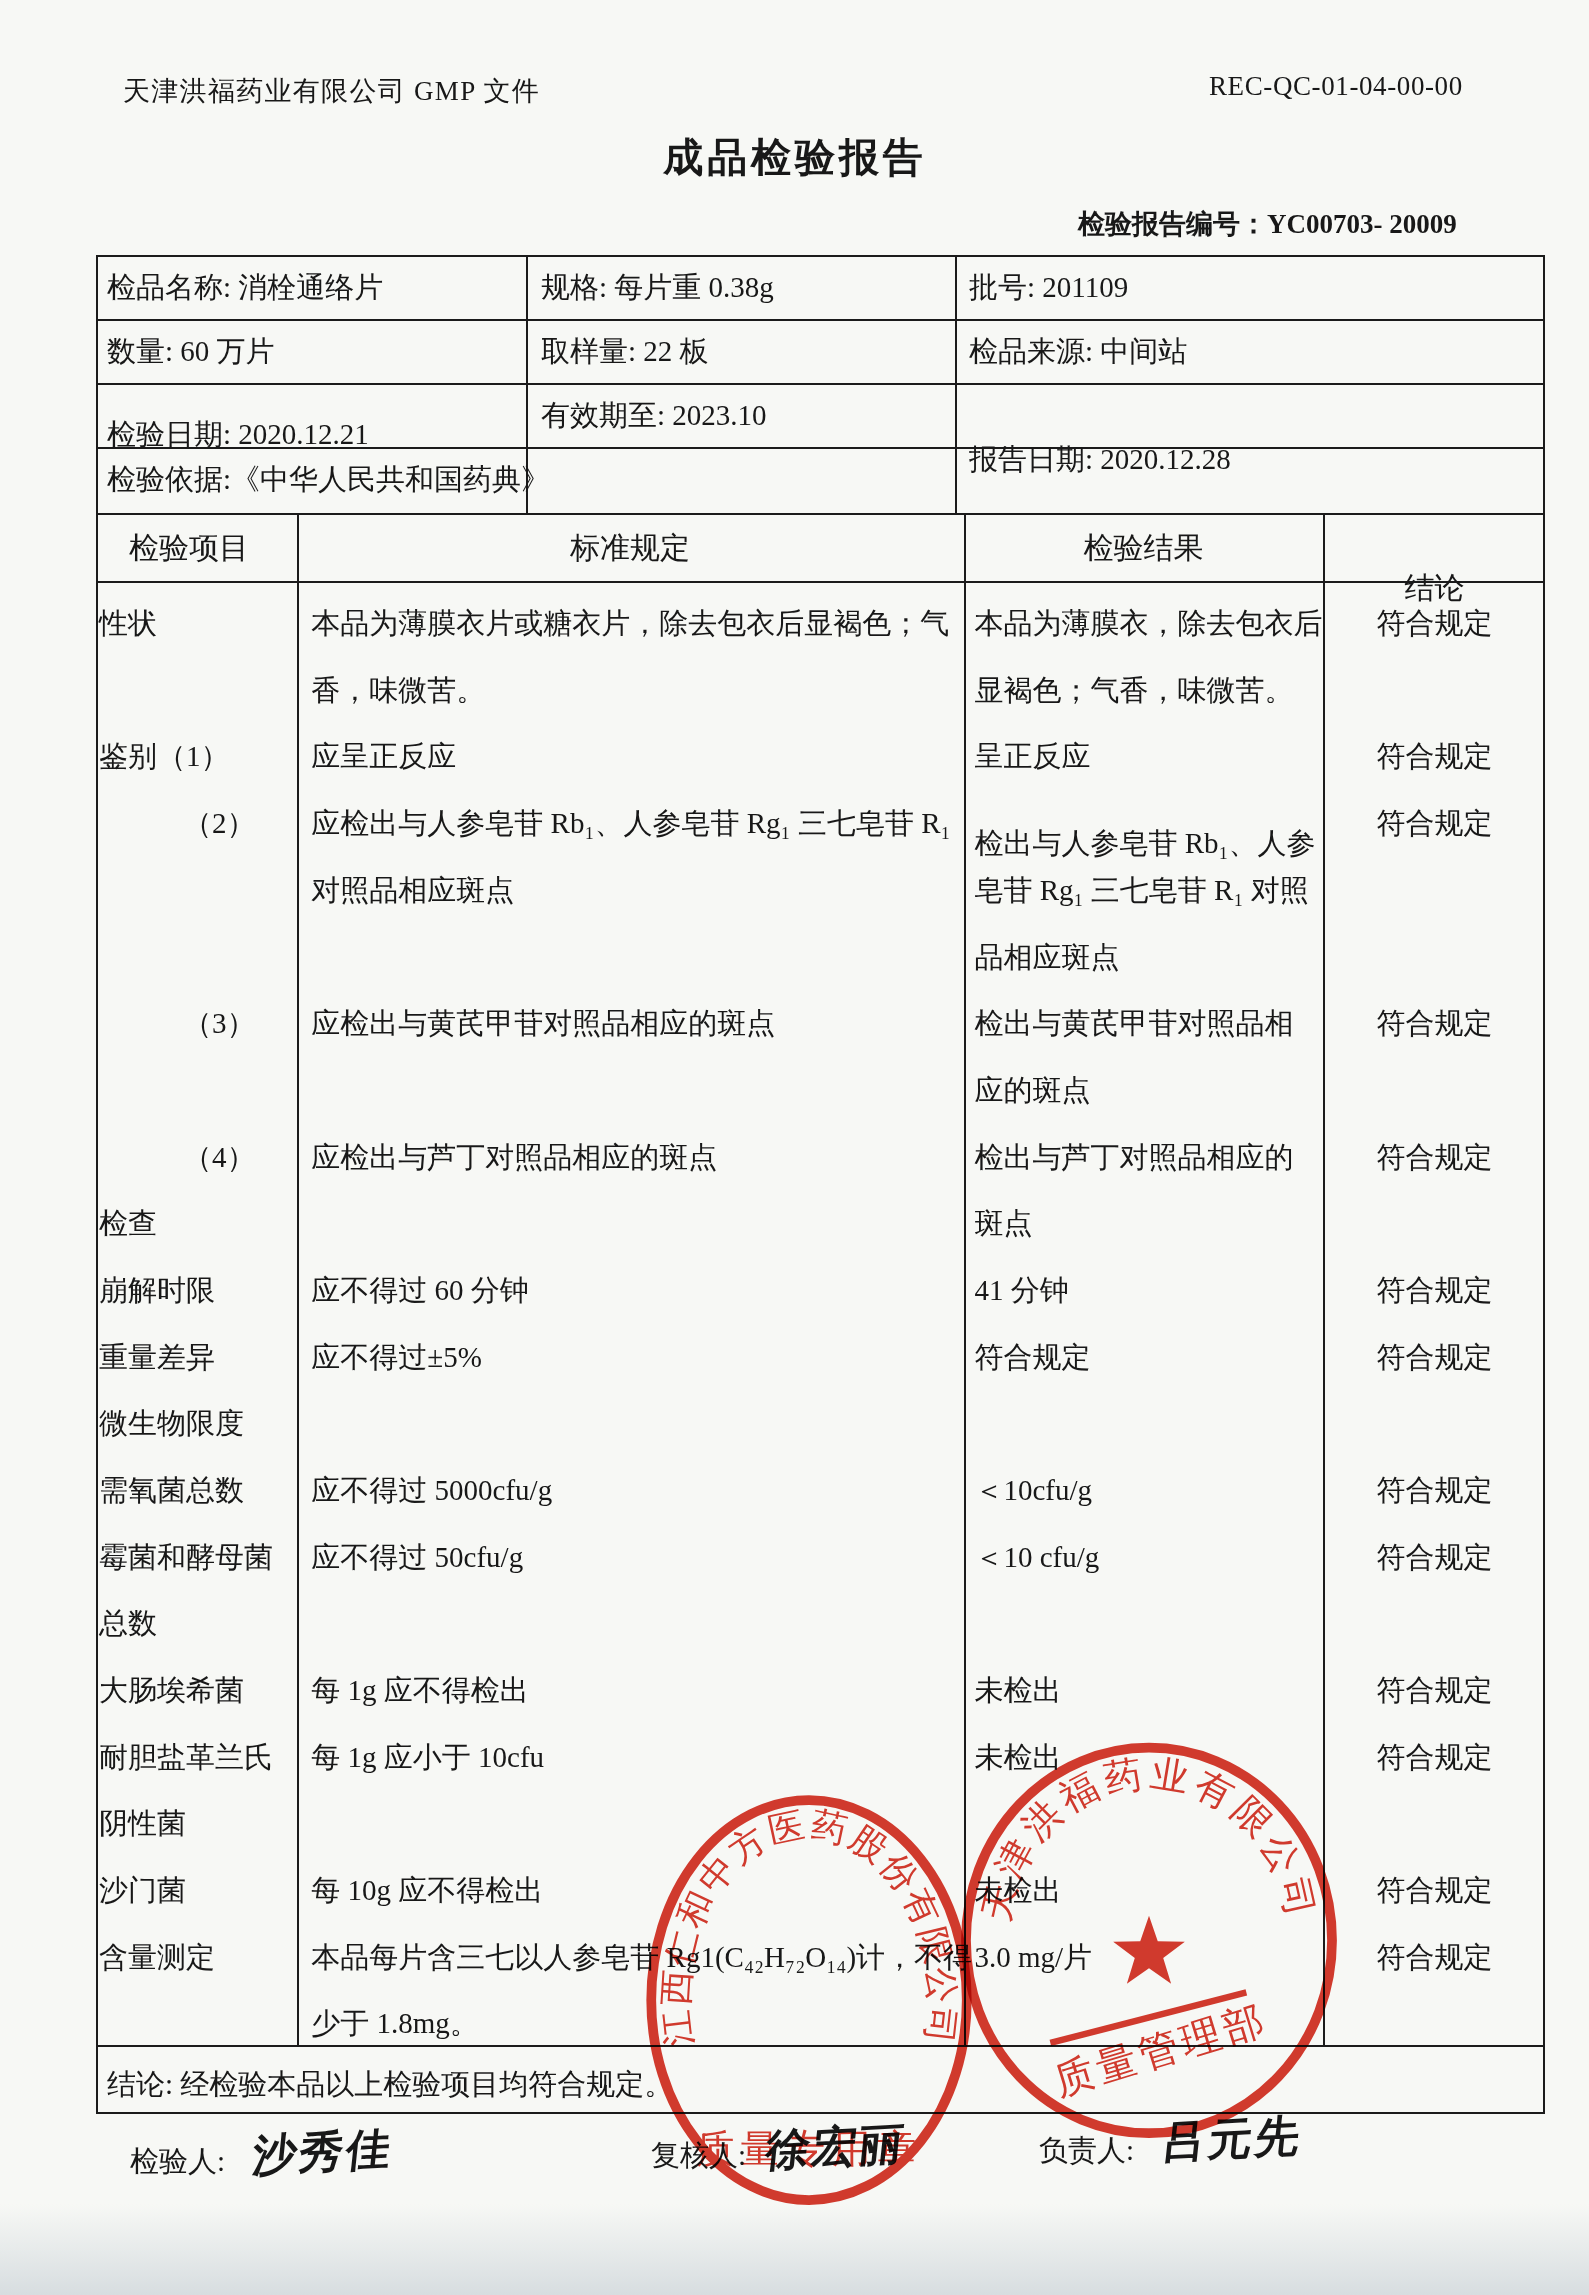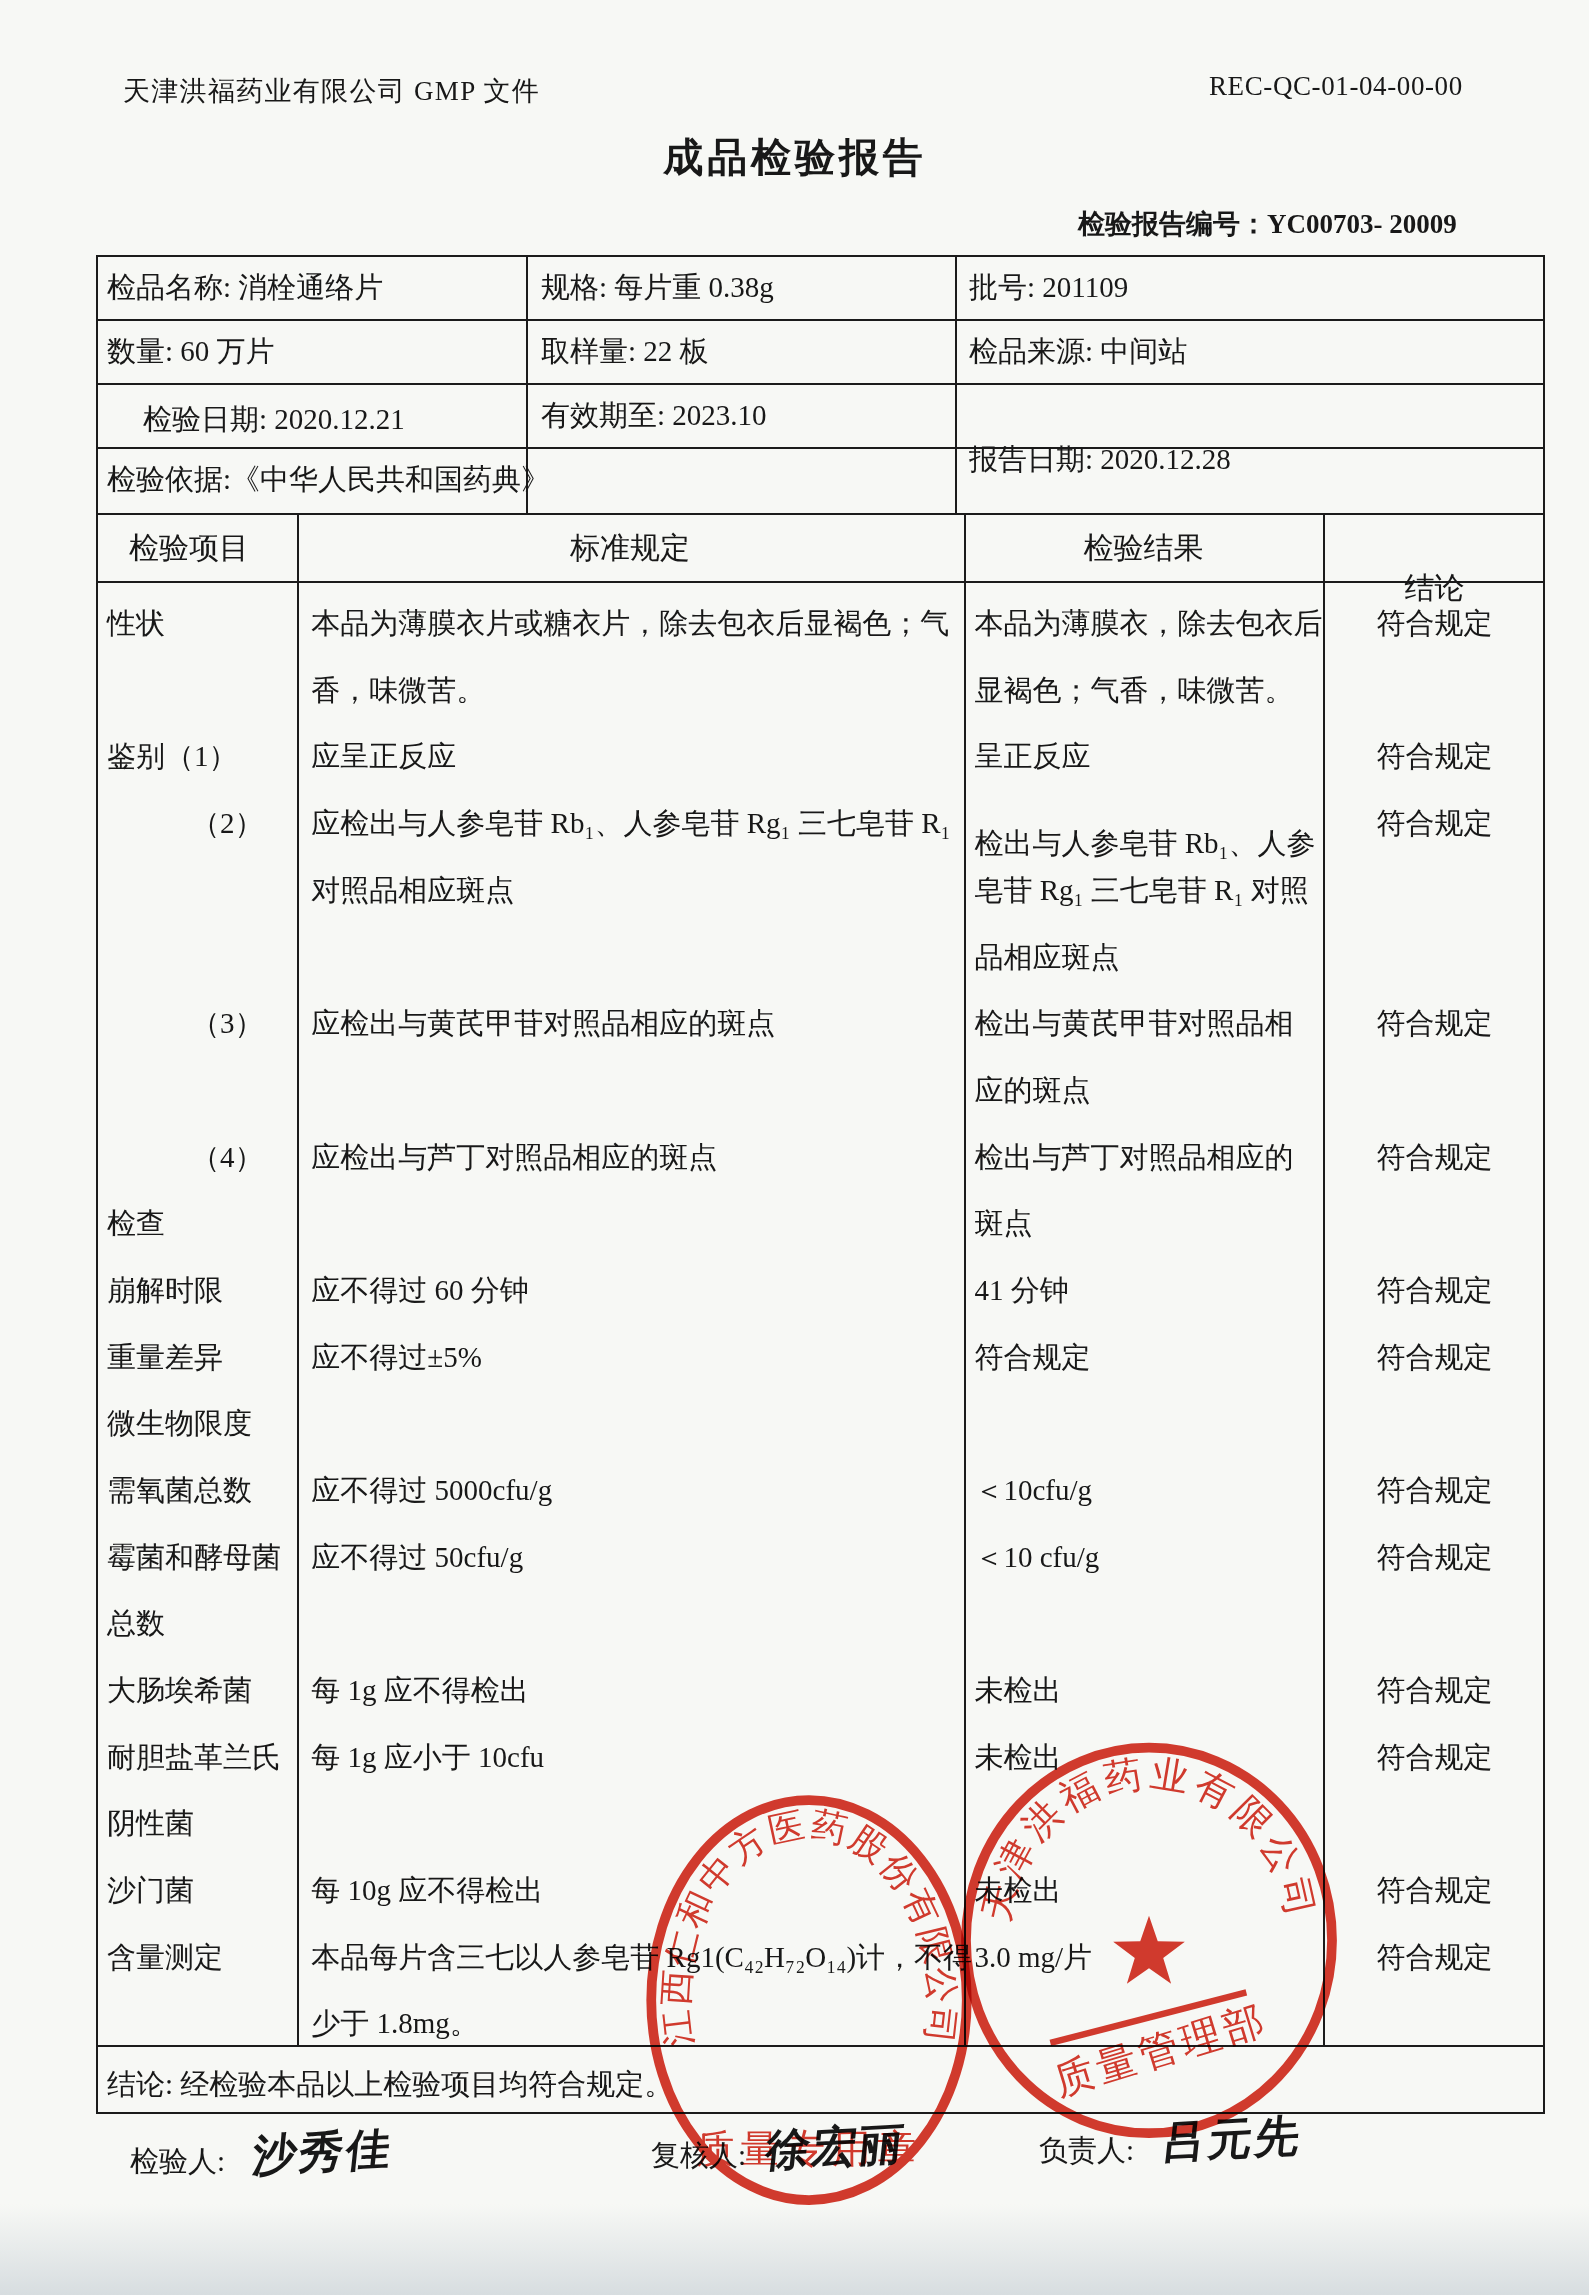--- a/index.html
+++ b/index.html
@@ -65,31 +65,31 @@
   <div class="vline" style="left:297px;top:513px;height:1532px;"></div>
   <div class="vline" style="left:964px;top:513px;height:1532px;"></div>
   <div class="vline" style="left:1323px;top:513px;height:1532px;"></div>
 
   <div class="info-cell" style="left:107px;top:255px;">检品名称: 消栓通络片</div>
   <div class="info-cell" style="left:541px;top:255px;">规格: 每片重 0.38g</div>
   <div class="info-cell" style="left:969px;top:255px;">批号: 201109</div>
   <div class="info-cell" style="left:107px;top:319px;">数量: 60 万片</div>
   <div class="info-cell" style="left:541px;top:319px;">取样量: 22 板</div>
   <div class="info-cell" style="left:969px;top:319px;">检品来源: 中间站</div>
-  <div class="info-cell" style="left:107px;top:387px;margin-left:36px;">检验日期: 2020.12.21</div>
+  <div class="info-cell" style="left:107px;top:402px;">检验日期: 2020.12.21</div>
   <div class="info-cell" style="left:541px;top:383px;">有效期至: 2023.10</div>
   <div class="info-cell" style="left:969px;top:383px;margin-top:44px;">报告日期: 2020.12.28</div>
   <div class="info-cell" style="left:107px;top:447px;">检验依据:《中华人民共和国药典》</div>
 
   <div class="mth" style="left:96px;width:186px;">检验项目</div>
   <div class="mth" style="left:297px;width:666px;">标准规定</div>
   <div class="mth" style="left:964px;width:359px;">检验结果</div>
   <div class="mth" style="left:1323px;width:223px;margin-top:40px;">结论</div>
 
-  <div class="bodycol" style="left:96px;width:237px;">
+  <div class="bodycol" style="left:88px;width:237px;">
       <div class="cell-line item" style="top: 23px;">性状</div>
       <div class="cell-line item" style="top: 156px;">鉴别（1）</div>
       <div class="cell-line item indent" style="top: 223px;">（2）</div>
       <div class="cell-line item indent" style="top: 423px;">（3）</div>
       <div class="cell-line item indent" style="top: 557px;">（4）</div>
       <div class="cell-line item" style="top: 623px;">检查</div>
       <div class="cell-line item" style="top: 690px;">崩解时限</div>
       <div class="cell-line item" style="top: 757px;">重量差异</div>
       <div class="cell-line item" style="top: 823px;">微生物限度</div>
       <div class="cell-line item" style="top: 890px;">需氧菌总数</div>

